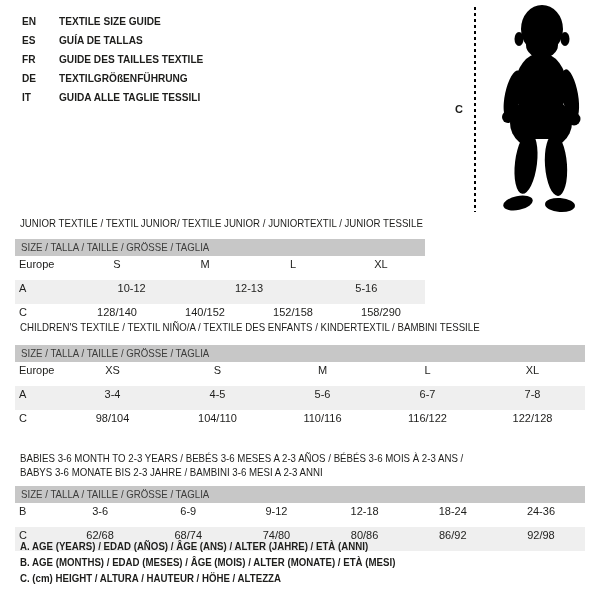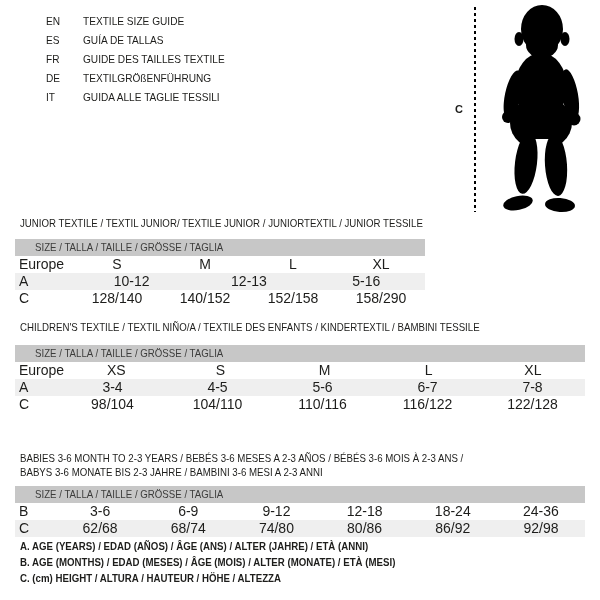--- a/index.html
+++ b/index.html
@@ -5,40 +5,40 @@
   * { margin:0; padding:0; box-sizing:border-box; }
   html,body { background:#fff; }
   .page {
     position:relative; width:600px; height:600px; background:#fff;
     font-family:"Liberation Sans", sans-serif; color:#1d1d1b; overflow:hidden;
   }
   .cond { display:inline-block; transform:scaleX(0.88); transform-origin:0 50%; white-space:nowrap; }
 
   
   .lang-list { position:absolute; left:22px; top:12px; }
-  .lang-row { display:flex; font-weight:400; font-size:11.5px; line-height:19px;margin-left:24px; }
+  .lang-row { display:flex; font-weight:700; font-size:11.5px; line-height:19px; }
   .lang-row .code { width:37px; flex:0 0 37px; }
 
   
   .dash-line { position:absolute; left:474px; top:7px; width:2px; height:205px;
     background:repeating-linear-gradient(to bottom,#000 0 3px,transparent 3px 6px); }
   .fig-label { position:absolute; left:455px; top:103px; font-weight:700; font-size:11px; }
   .baby { position:absolute; left:487px; top:3px; }
 
   
   .tbl { position:absolute; left:15px; }
   .t1 { top:217px; width:410px; }
   .t2 { top:321px; width:570px; }
   .t3 { top:427px; width:570px; }
   .tbl-title { font-weight:400; font-size:11px; line-height:12px; margin:0 0 10px 5px; }
   .t2 .tbl-title { margin-bottom:12px; }
   .t3 .tbl-title { line-height:14px; margin-bottom:7px;margin-top:24px; }
   .tbl-bar { height:17px; background:#c7c7c7; font-size:11px; line-height:17px;
-    padding-left:20px; color:#3c3c3b; }
-  .trow { display:flex; height:17px; line-height:16.5px; font-size:14px; }
+    padding-left:6px; color:#3c3c3b; }
+  .trow { display:flex; height:24px; line-height:16.5px; font-size:11px; }
   .trow.alt { background:#efefef; }
   .trow .lbl { padding-left:4px; }
   .t1 .lbl { flex:0 0 58px; }
   .t2 .lbl { flex:0 0 45px; }
   .t3 .lbl { flex:0 0 41px; }
   .trow .cell { flex:1; text-align:center; }
 
   
   .notes { position:absolute; left:20px; top:538px; }
   .note-line { font-weight:700; font-size:11px; line-height:16px; }

